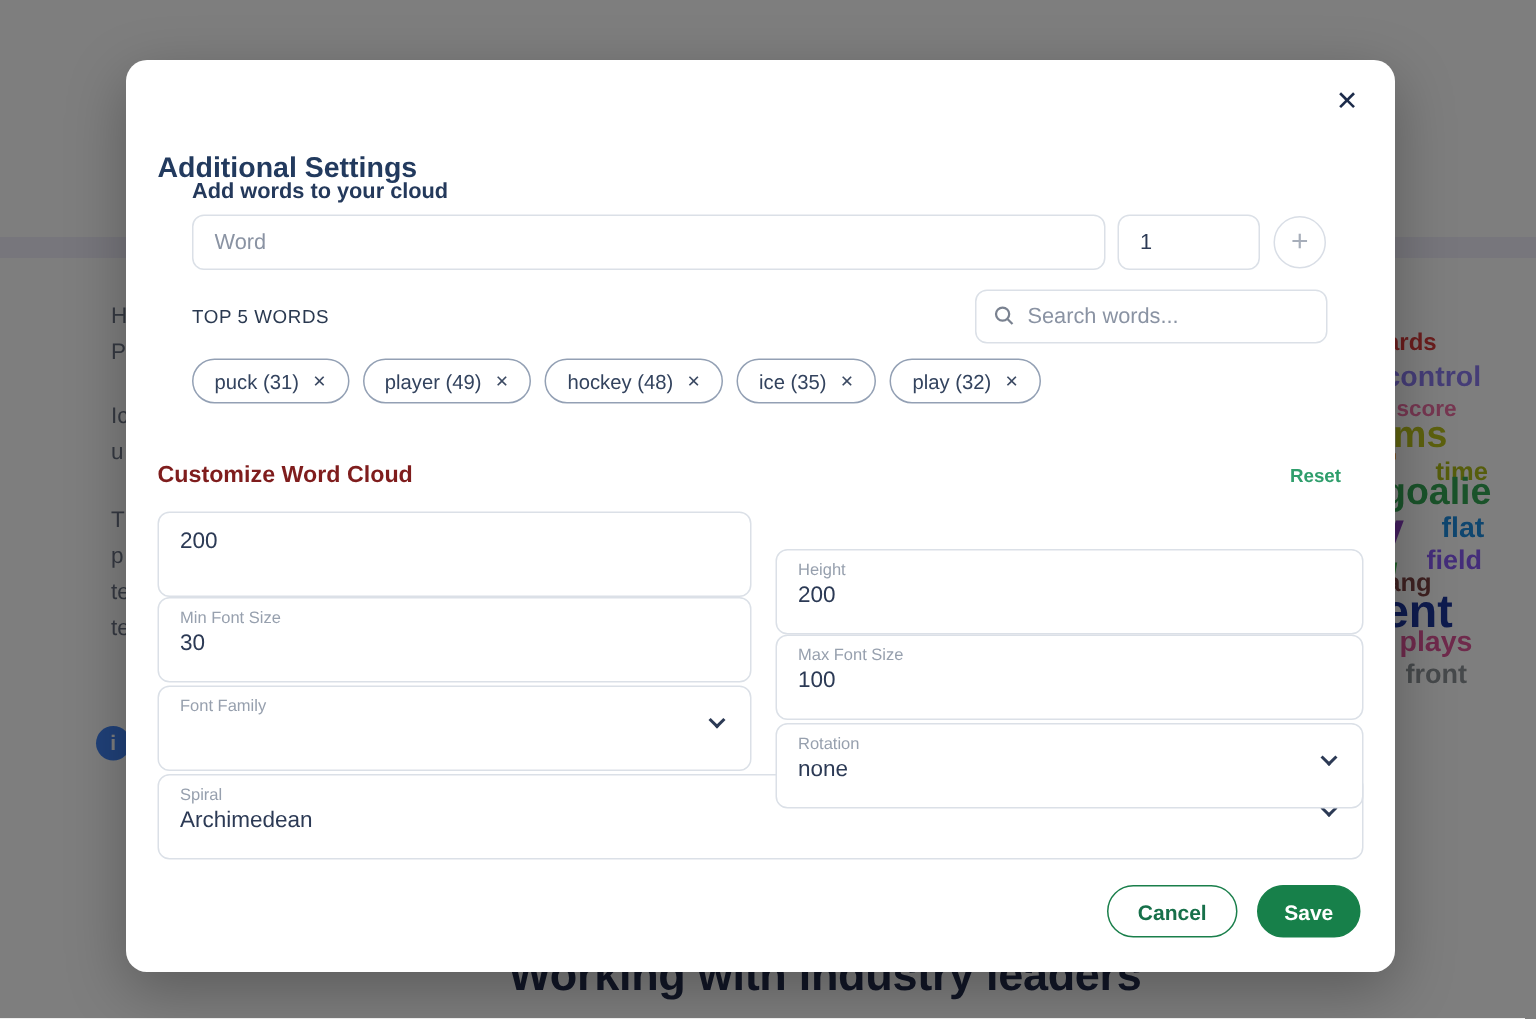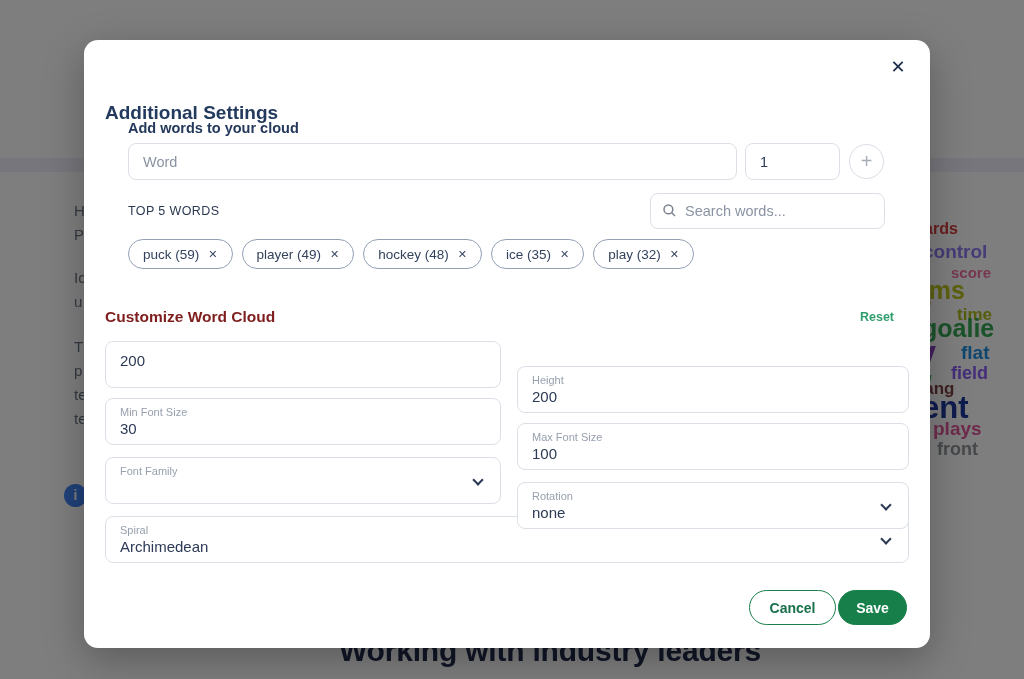--- a/index.html
+++ b/index.html
@@ -42,32 +42,32 @@
   .search-input { width:235px; height:36px; padding:0 10px 0 34px; }
 
   .chips { position:absolute; left:44px; top:199px; display:flex; gap:9px; }
   .chip { display:flex; align-items:center; gap:9px; height:30px; padding:0 14px; border:1px solid #93a0b4;
     border-radius:16px; font-size:13.5px; color:#33435e; background:#fff; cursor:pointer; white-space:nowrap; }
   .chip-x { font-size:11px; color:#3c4a63; cursor:pointer; }
 
   .customize-heading { position:absolute; left:21px; top:268px; font-size:15.5px; font-weight:700; color:#7f1d1d; }
   .reset-link { position:absolute; right:36px; top:270px; font-size:12.5px; font-weight:700; color:#2f9e6c; cursor:pointer; }
 
-  .field { position:absolute; height:47px; border:1px solid #dbe0e7; border-radius:8px; background:#fff; padding:7px 14px 0 14px; cursor:text; }
+  .field { position:absolute; height:57px; border:1px solid #dbe0e7; border-radius:8px; background:#fff; padding:7px 14px 0 14px; cursor:text; }
   .field .flabel { font-size:11px; color:#97a0ae; line-height:13px; }
   .field .fvalue { font-size:15px; color:#2c3a55; line-height:19px; }
   .field.novalue-label .fvalue { margin-top:2px; }
   .field .chev { position:absolute; right:18px; top:18px; width:8px; height:8px;
     border-right:2px solid #2c3a55; border-bottom:2px solid #2c3a55; transform:rotate(45deg); }
   .col-l { left:21px;  width:396px; }
   .col-r { left:433px; width:392px;margin-top:25px; }
   .row1 { top:301px; } .row2 { top:358px; } .row3 { top:417px; }
   .row4 { top:476px; left:21px; width:804px; }
 
-  .actions { position:absolute; right:23px; top:550px; display:flex; gap:2px; }
+  .actions { position:absolute; right:23px; top:550px; display:flex; gap:13px; }
   .btn { height:35px; border-radius:18px; font-size:14px; font-weight:700; cursor:pointer; display:flex;
     align-items:center; justify-content:center; font-family:"Liberation Sans",sans-serif; }
   .btn-cancel { width:87px; background:#ffffff; border:1px solid #1a7f4b; color:#17704a; }
   .btn-save { width:69px; background:#17804a; border:1px solid #17804a; color:#ffffff; }
 </style>
 </head>
 <body>
 
 <div class="stage">
 
@@ -81,21 +81,21 @@
         <span style="top: 338px;">T</span>
         <span style="top: 362px;">p</span>
         <span style="top: 386px;">te</span>
         <span style="top: 410px;">te</span>
         <span style="top: 446px; margin-top: 44px;">If</span>
       </div>
     <div class="bg-info-icon">i</div>
     <div class="bg-wordcloud">
         <span style="left: 924px; top: 221px; font-size: 16px; color: rgb(214, 60, 60);">ards</span>
         <span style="left: 923px; top: 242px; font-size: 19px; color: rgb(141, 124, 240);">control</span>
-        <span style="left: 931px; top: 265px; font-size: 15px; color: rgb(239, 111, 165); padding-left: 20px;">score</span>
+        <span style="left: 931px; top: 265px; font-size: 15px; color: rgb(239, 111, 165);">score</span>
         <span style="left: 919px; top: 278px; font-size: 25px; color: rgb(188, 196, 30);">rms</span>
         <span style="left: 917px; top: 291px; font-size: 36px; color: rgb(239, 140, 31);">r</span>
         <span style="left: 957px; top: 306px; font-size: 17px; color: rgb(174, 188, 26);">time</span>
         <span style="left: 922px; top: 316px; font-size: 25px; color: rgb(53, 168, 85);">goalie</span>
         <span style="left: 916px; top: 336px; font-size: 36px; color: rgb(138, 63, 192);">y</span>
         <span style="left: 961px; top: 343px; font-size: 19px; color: rgb(31, 143, 224);">flat</span>
         <span style="left: 951px; top: 364px; font-size: 18px; color: #8b5cf6;">field</span>
         <span style="left: 924px; top: 372px; font-size: 28px; color: rgb(61, 187, 79);">/</span>
         <span style="left: 910px; top: 380px; font-size: 17px; color: rgb(125, 68, 68);">slang</span>
         <span style="left: 922px; top: 392px; font-size: 31px; color: rgb(29, 55, 158);">ent</span>
@@ -121,21 +121,21 @@
     <div class="search-wrap">
       <svg width="13" height="13" viewBox="0 0 13 13">
         <circle cx="5.4" cy="5.4" r="4.4" fill="none" stroke="#7a8290" stroke-width="1.5"></circle>
         <line x1="8.8" y1="8.8" x2="12" y2="12" stroke="#7a8290" stroke-width="1.5"></line>
       </svg>
       <input class="inp search-input" type="text" placeholder="Search words..." style="">
     </div>
 
     <div class="chips">
       <span class="chip">
-        <span>puck (59)</span>
+        <span>puck (31)</span>
         <span class="chip-x">✕</span>
       </span>
       <span class="chip">
         <span>player (49)</span>
         <span class="chip-x">✕</span>
       </span>
       <span class="chip">
         <span>hockey (48)</span>
         <span class="chip-x">✕</span>
       </span>

